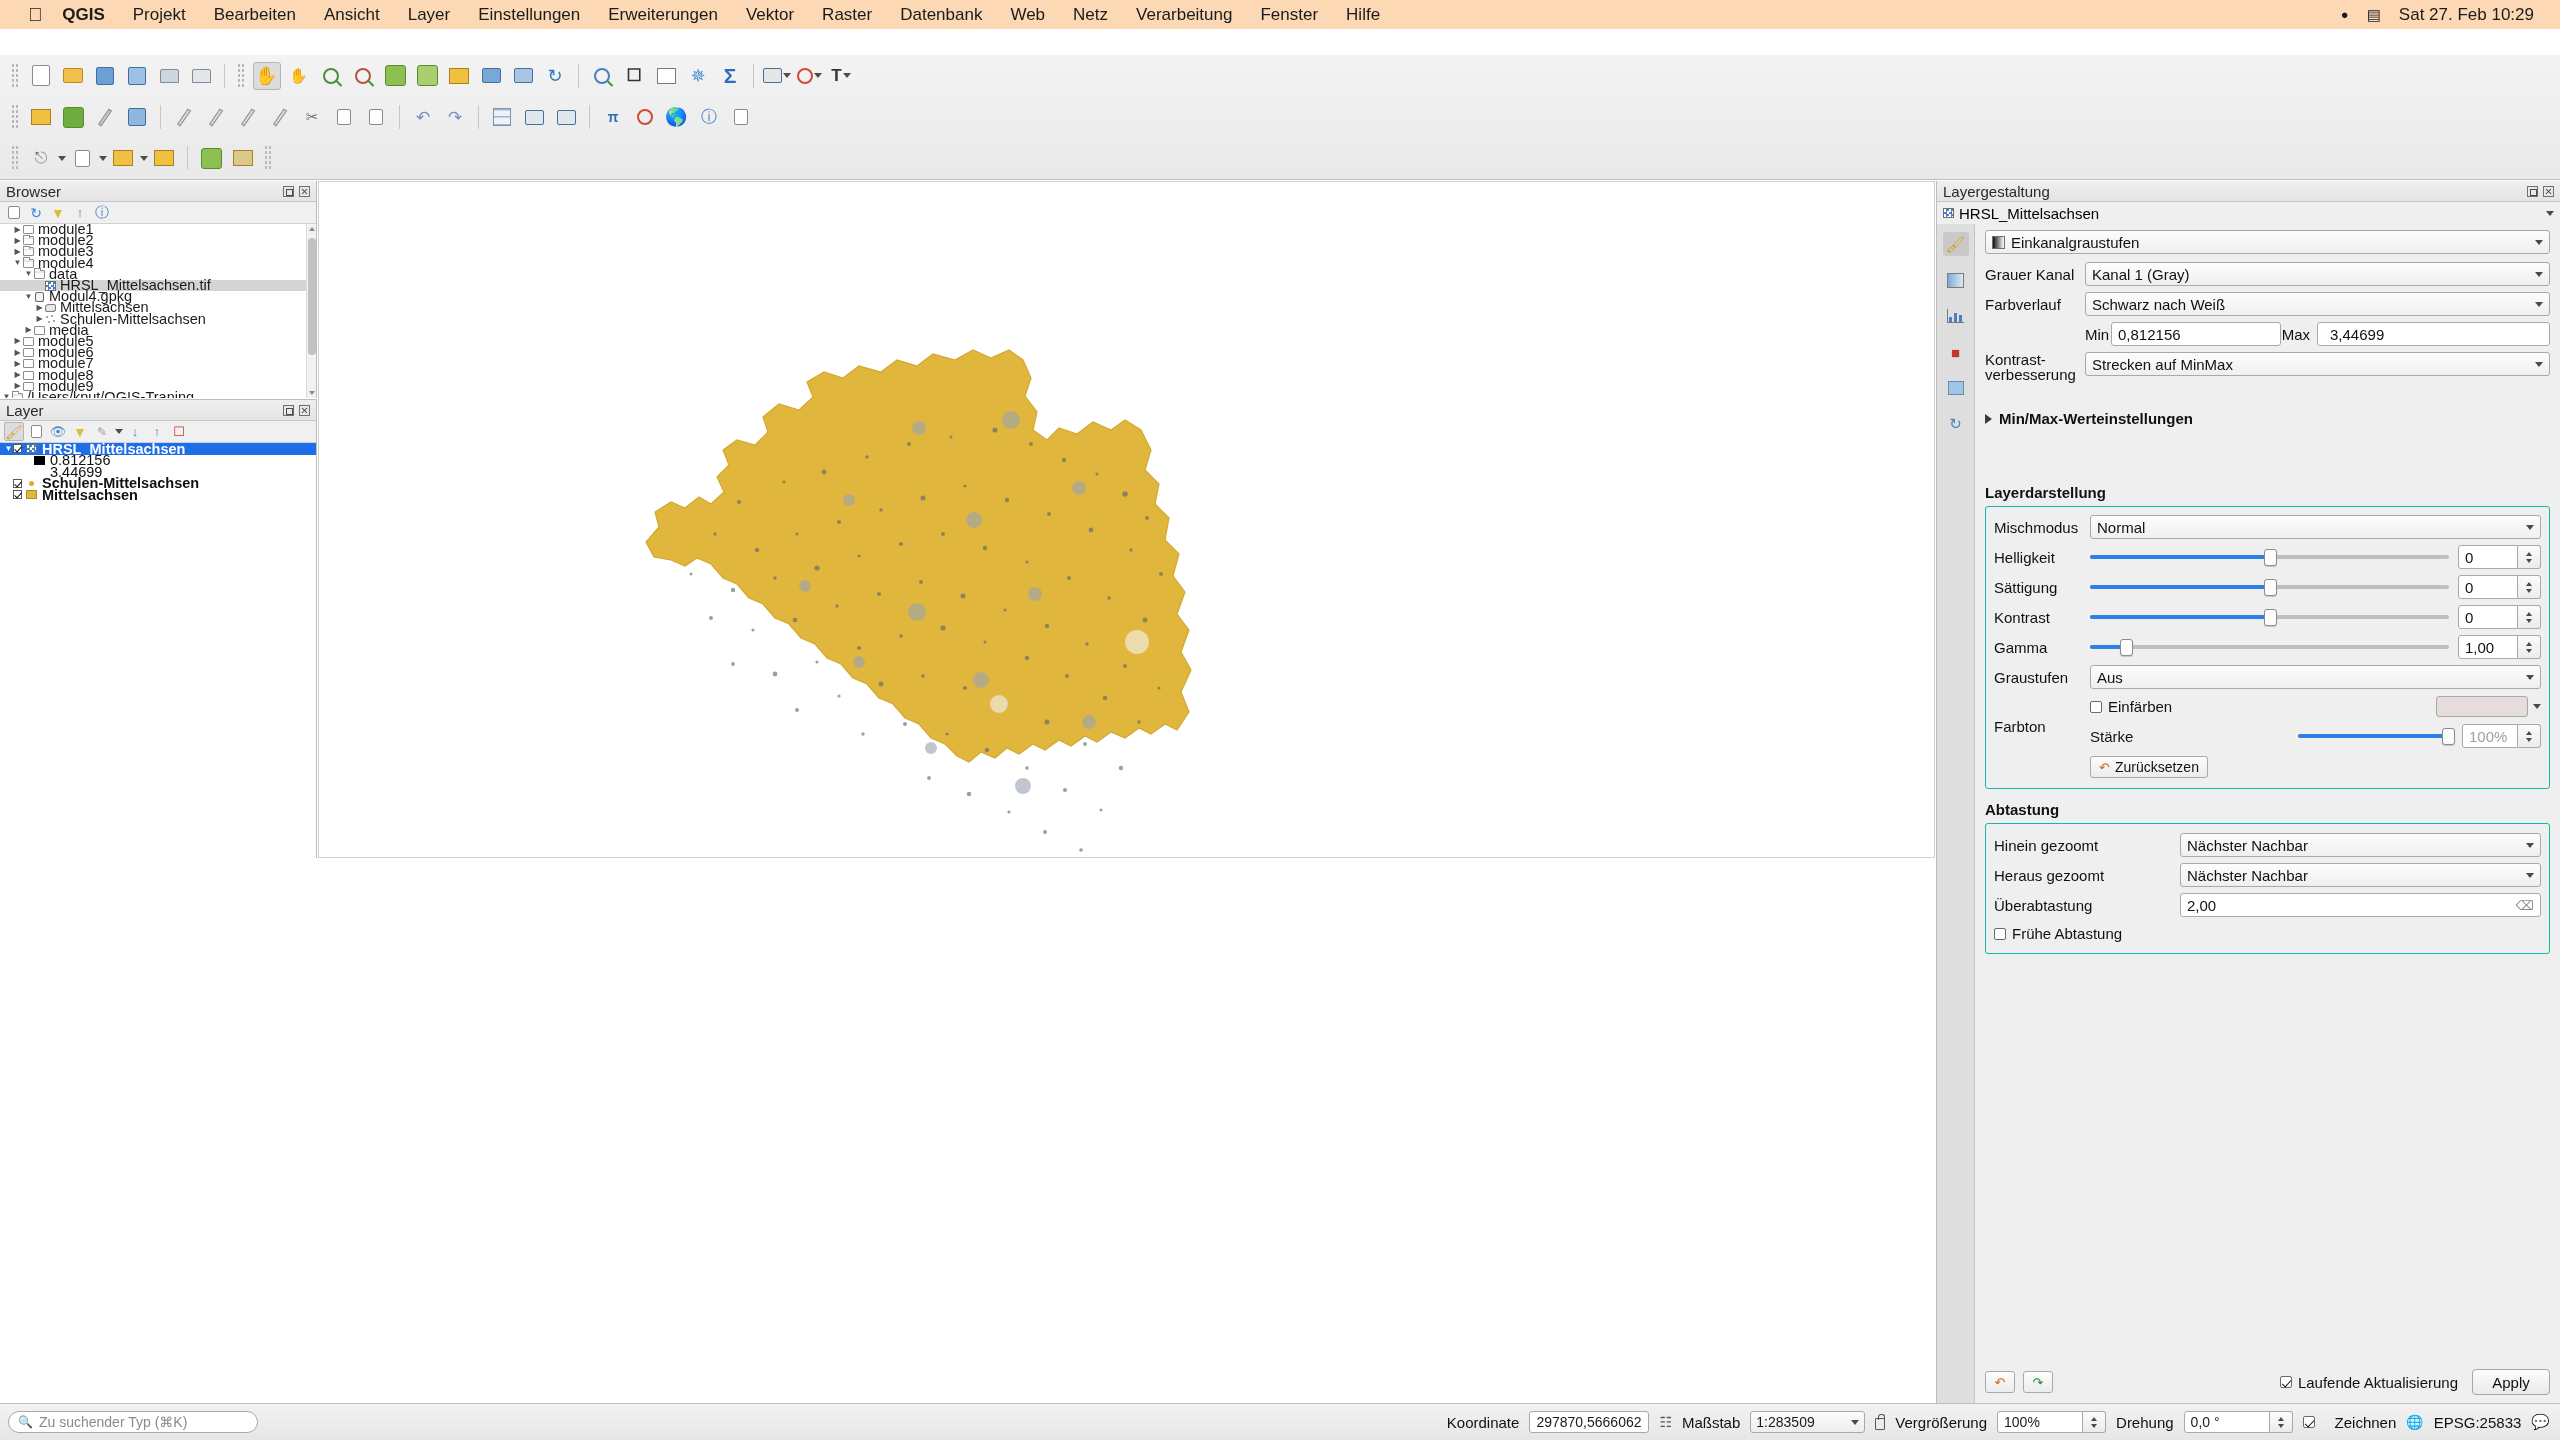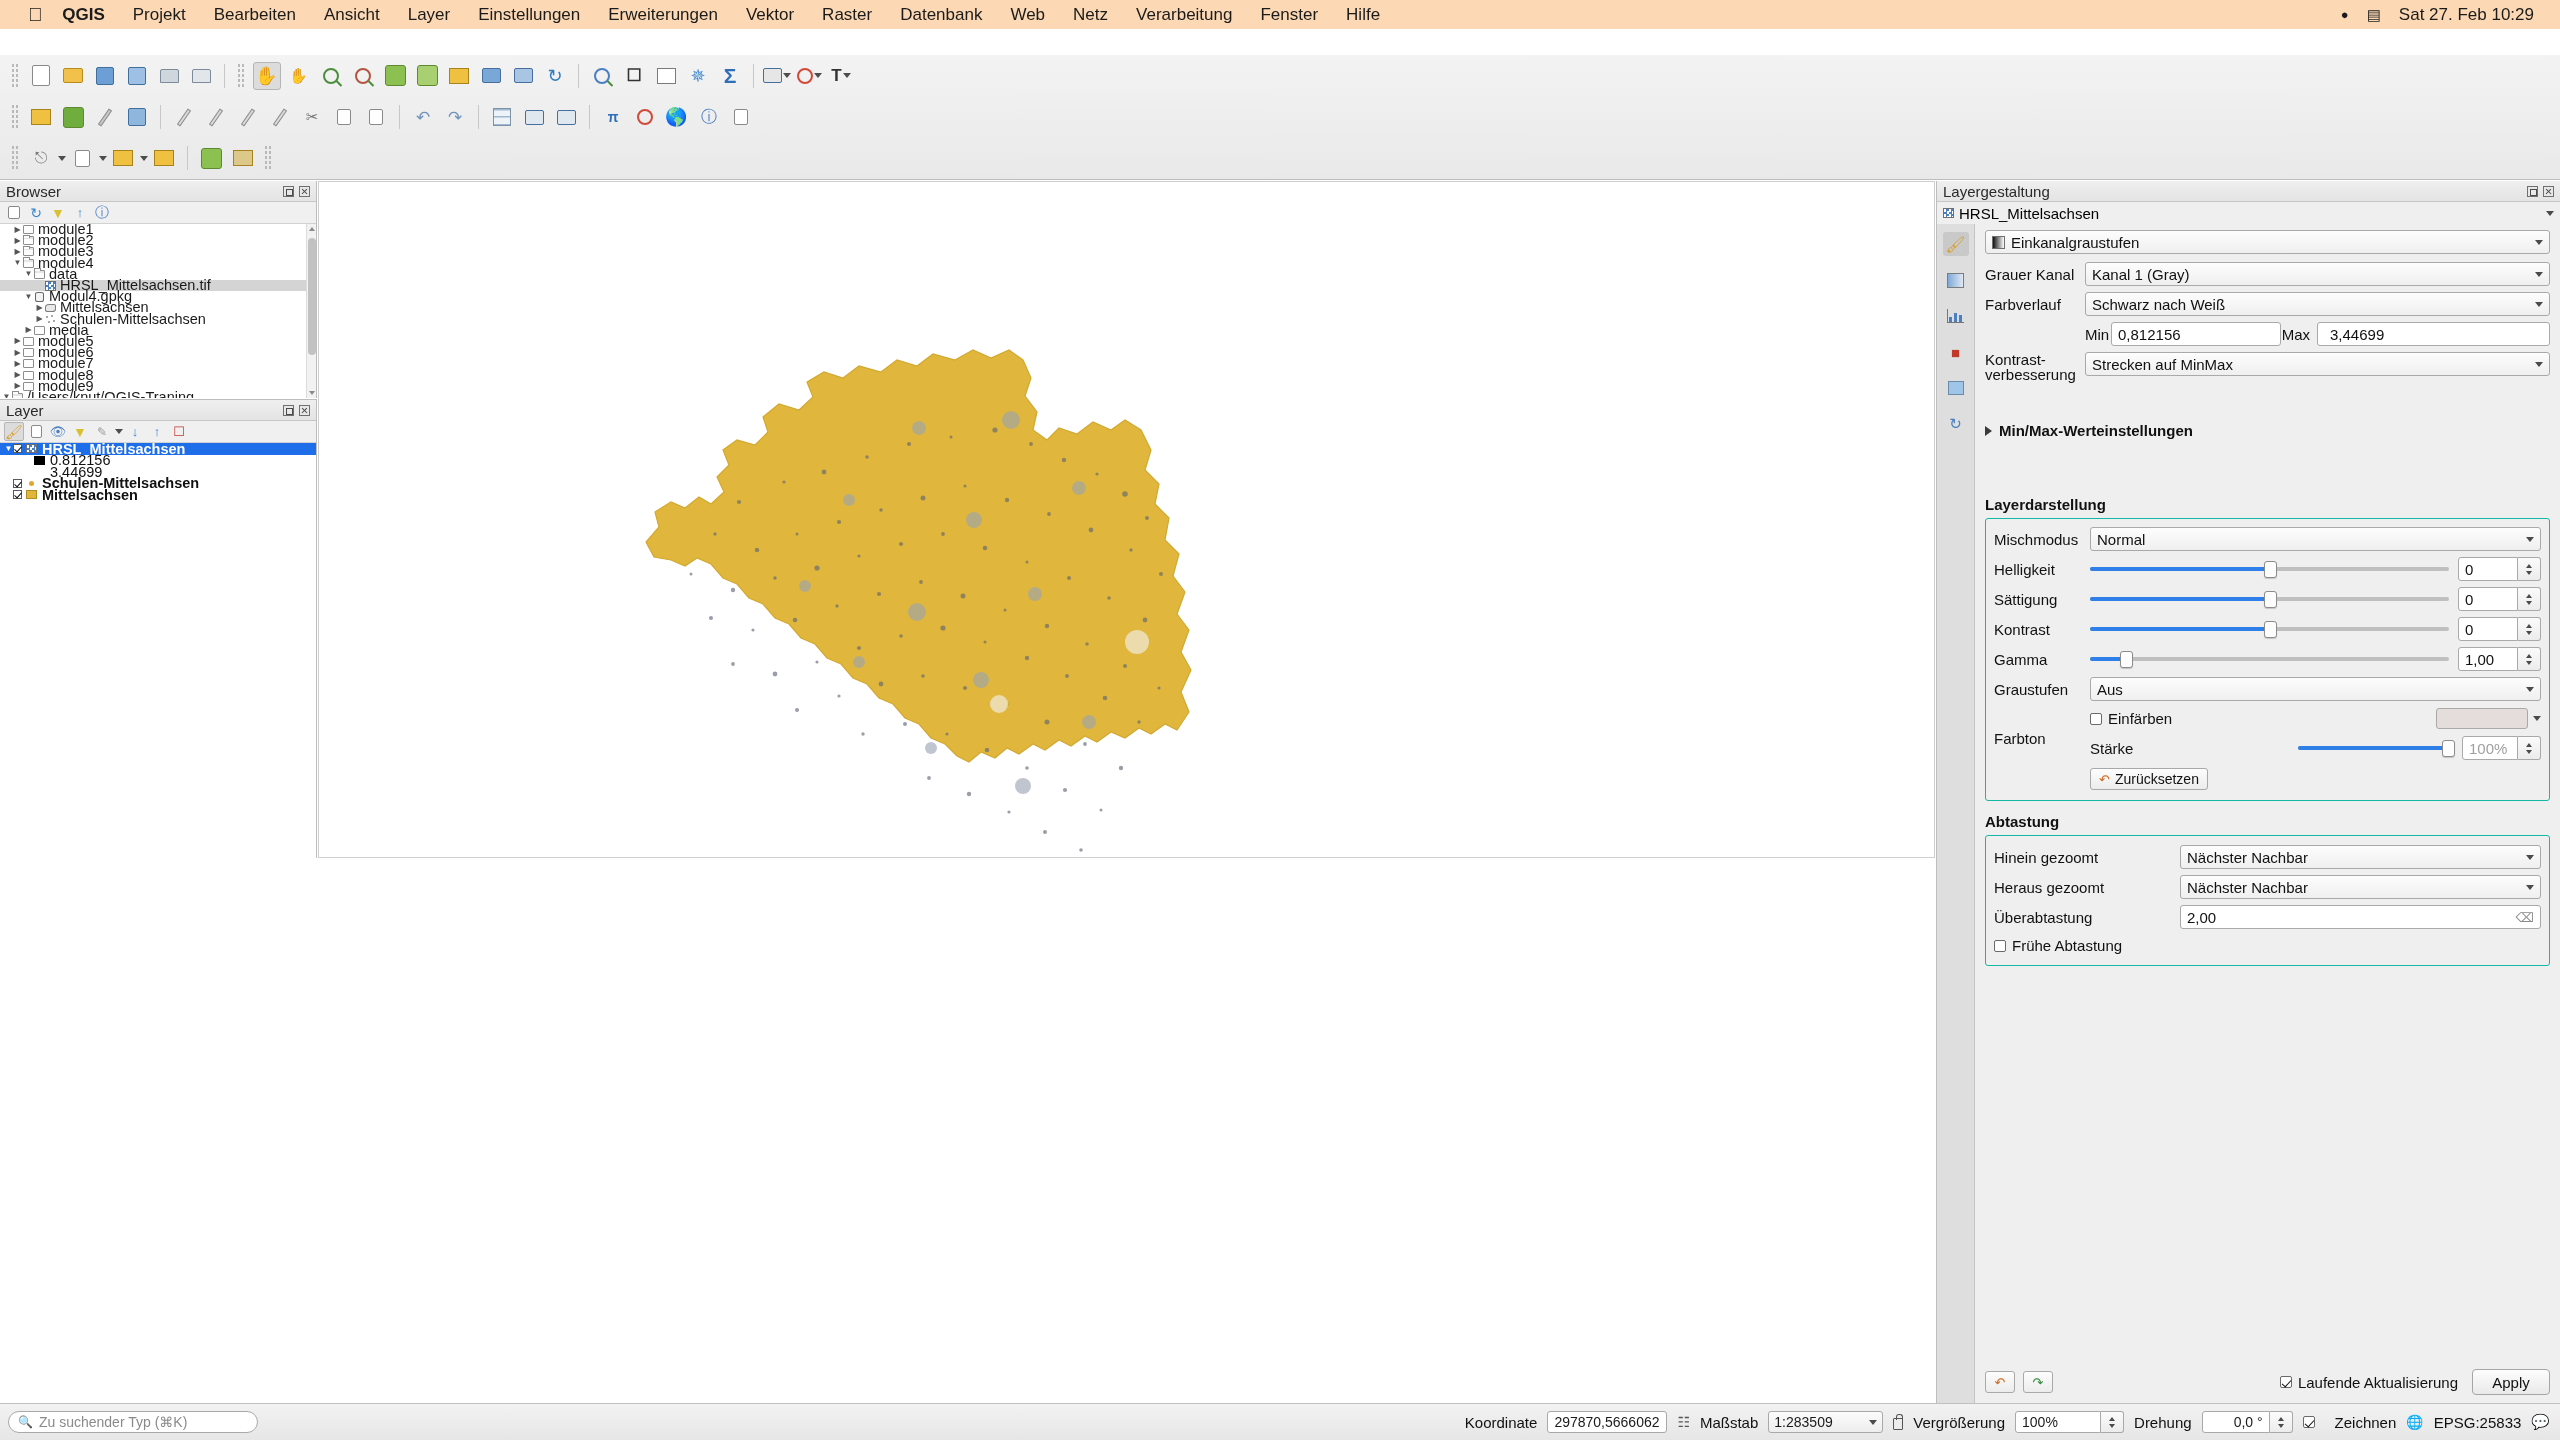--- a/index.html
+++ b/index.html
@@ -847,21 +847,21 @@
 
       <div class="row" style="margin:6px 10px 0 10px;align-items:flex-start;">
         <span class="lbl" style="width:100px;line-height:15px;white-space:pre-line;">Kontrast-
 verbesserung</span>
         <div class="combo" style="flex:1;">
           <span class="cv">Strecken auf MinMax</span>
           <span class="ca"></span>
         </div>
       </div>
 
-      <div style="margin:40px 10px 0 10px;display:flex;align-items:center;gap:7px;text-align:center;">
+      <div style="margin:28px 10px 0 10px;display:flex;align-items:center;gap:7px;text-align:center;">
         <span style="width:0;height:0;border-top:5px solid transparent;border-bottom:5px solid transparent;border-left:7px solid #3a3a3a;"></span>
         <span class="sec">Min/Max-Werteinstellungen</span>
       </div>
 
       <div style="margin:57px 10px 0 10px;">
         <div class="sec">Layerdarstellung</div>
         <div class="fset" style="margin-top:5px;padding:8px 8px 10px 8px;">
 
           <div class="row">
             <span class="lbl" style="width:96px;">Mischmodus</span>
@@ -1052,21 +1052,21 @@
       <span class="lockico"></span>
       <span class="lbl">Vergrößerung</span>
       <span class="sb-in" style="width:86px;border-radius:3px 0 0 3px;">
         <span>100%</span>
       </span>
       <span class="spin" style="height:22px;margin-left:-10px;">
           <i class="spa up"></i>
           <i class="spa dn"></i>
         </span>
       <span class="lbl">Drehung</span>
-      <span class="sb-in" style="width:68px;border-radius:3px 0 0 3px;justify-content:flex-end;">
+      <span class="sb-in" style="width:86px;border-radius:3px 0 0 3px;">
         <span>0,0 °</span>
       </span>
       <span class="spin" style="height:22px;margin-left:-10px;">
           <i class="spa up"></i>
           <i class="spa dn"></i>
         </span>
       <span style="display:flex;align-items:center;gap:20px;">
         <span class="chk2 on"></span>
         <span class="lbl">Zeichnen</span>
       </span>

